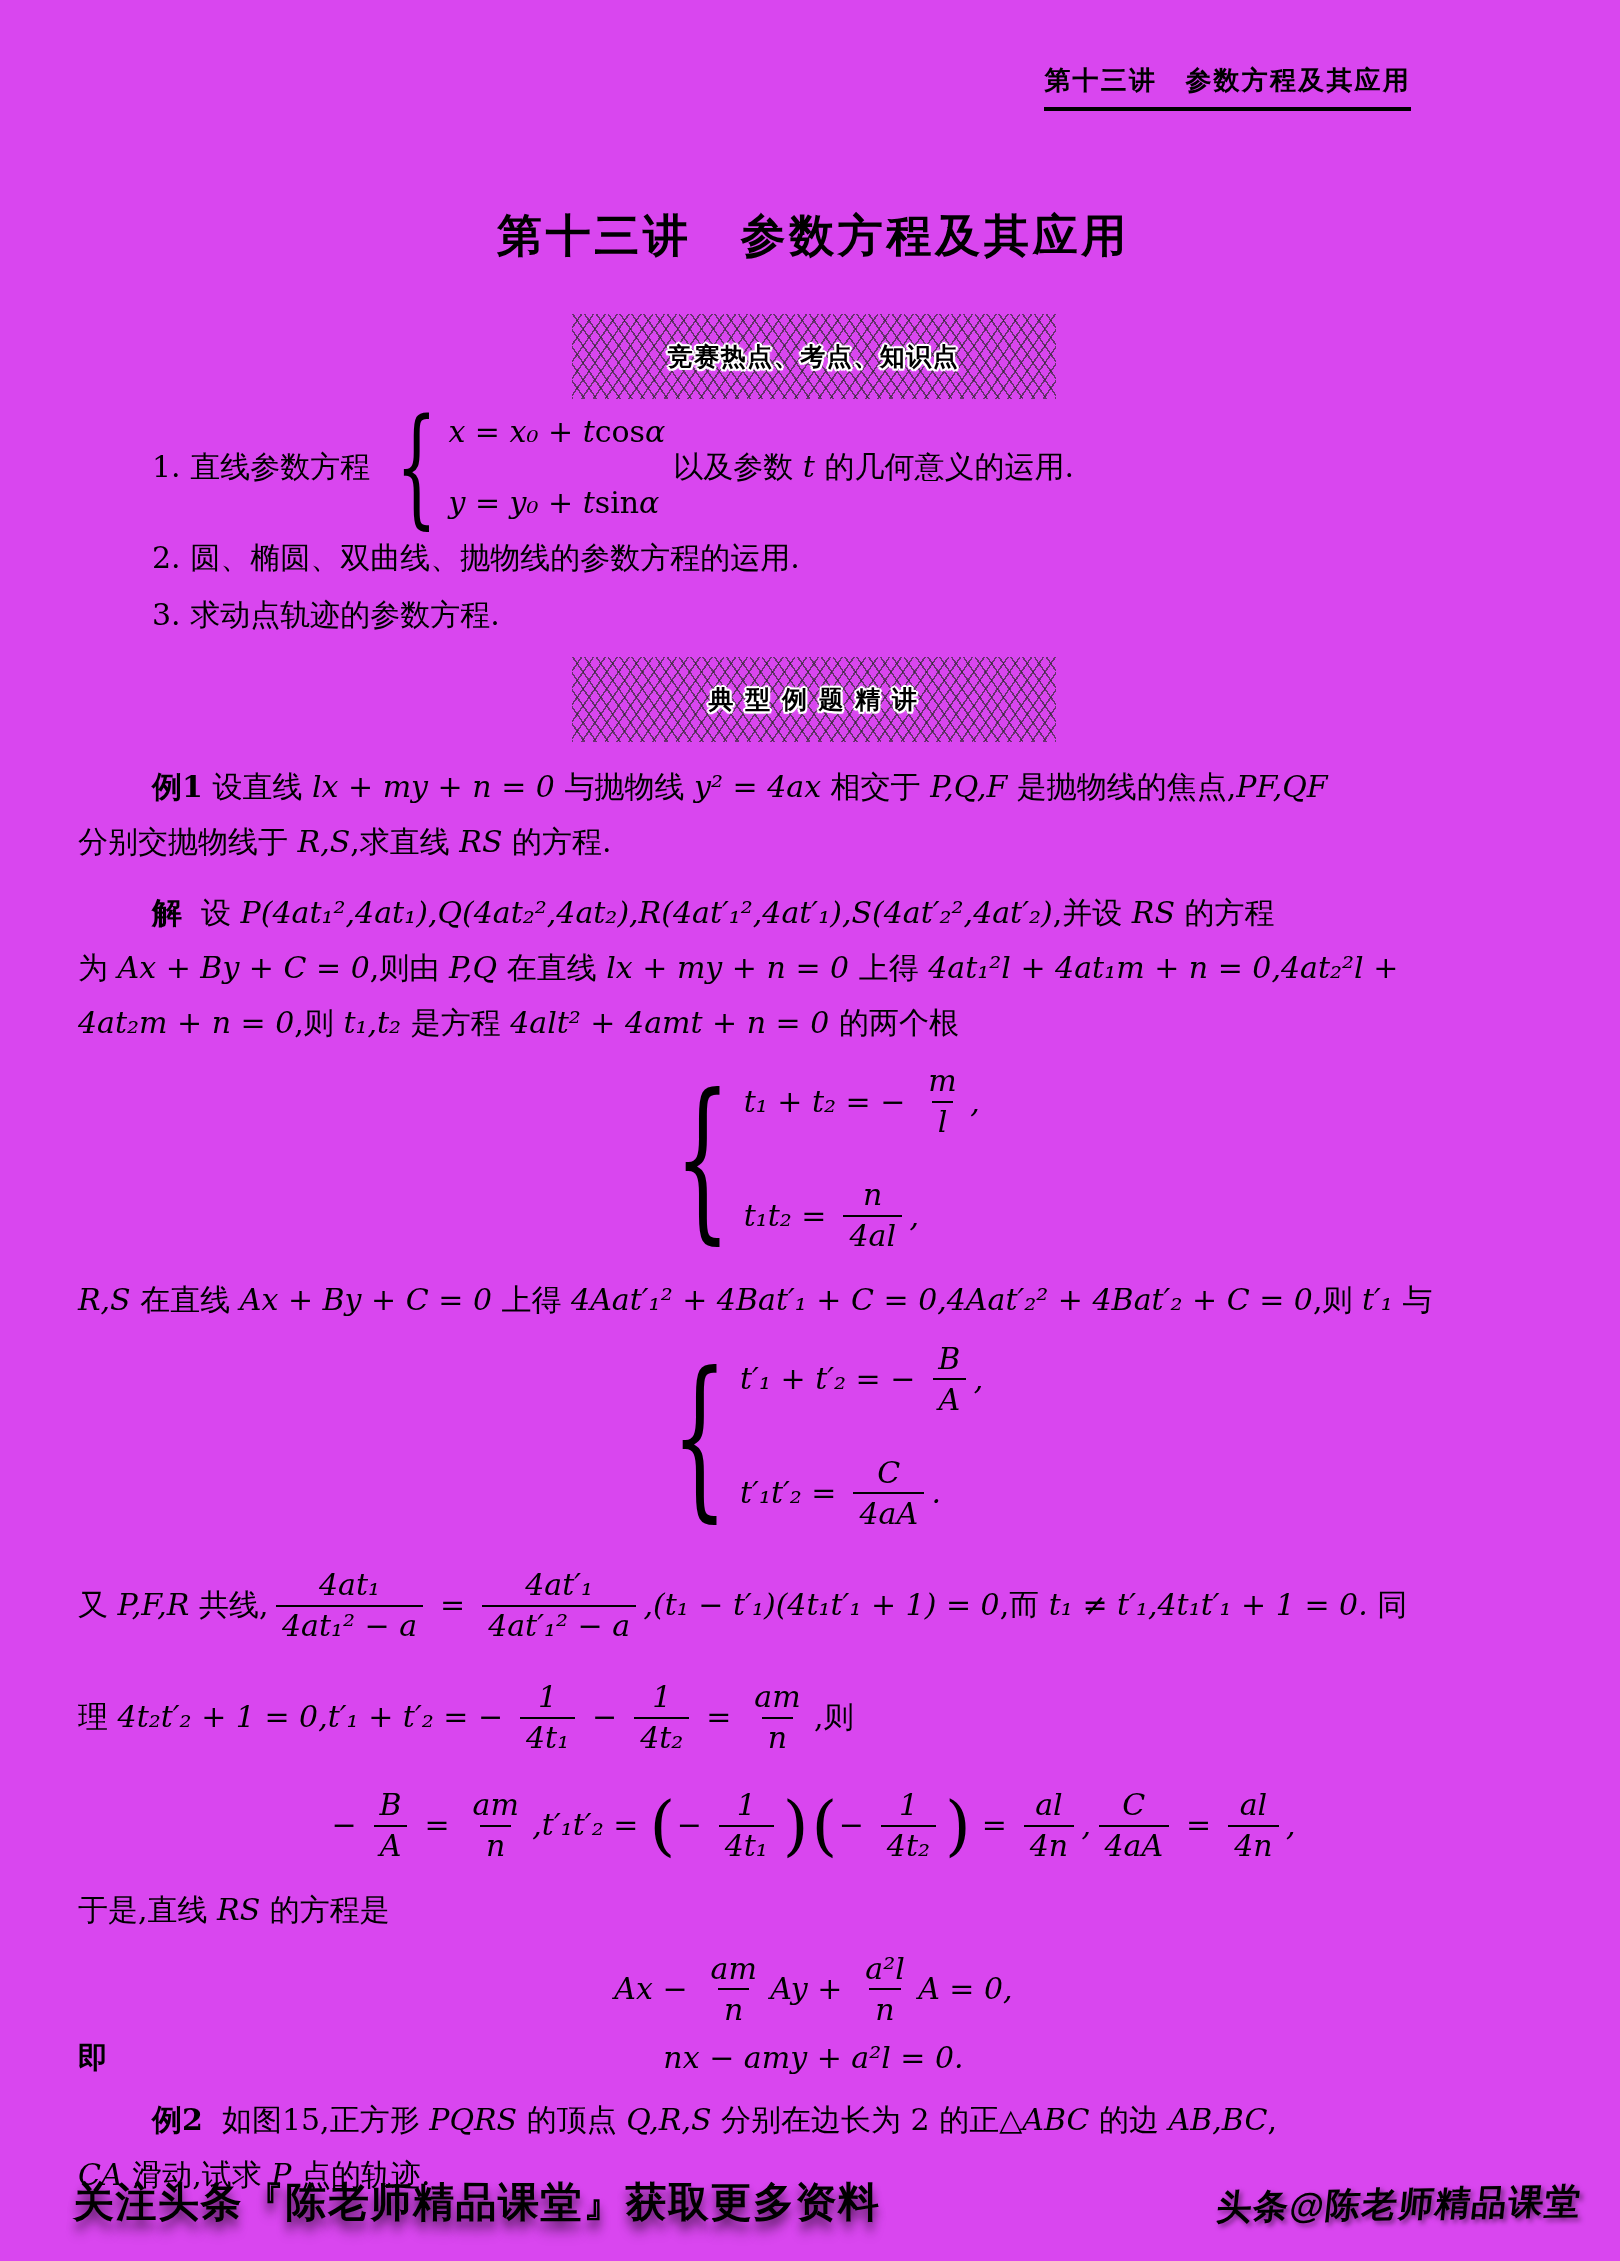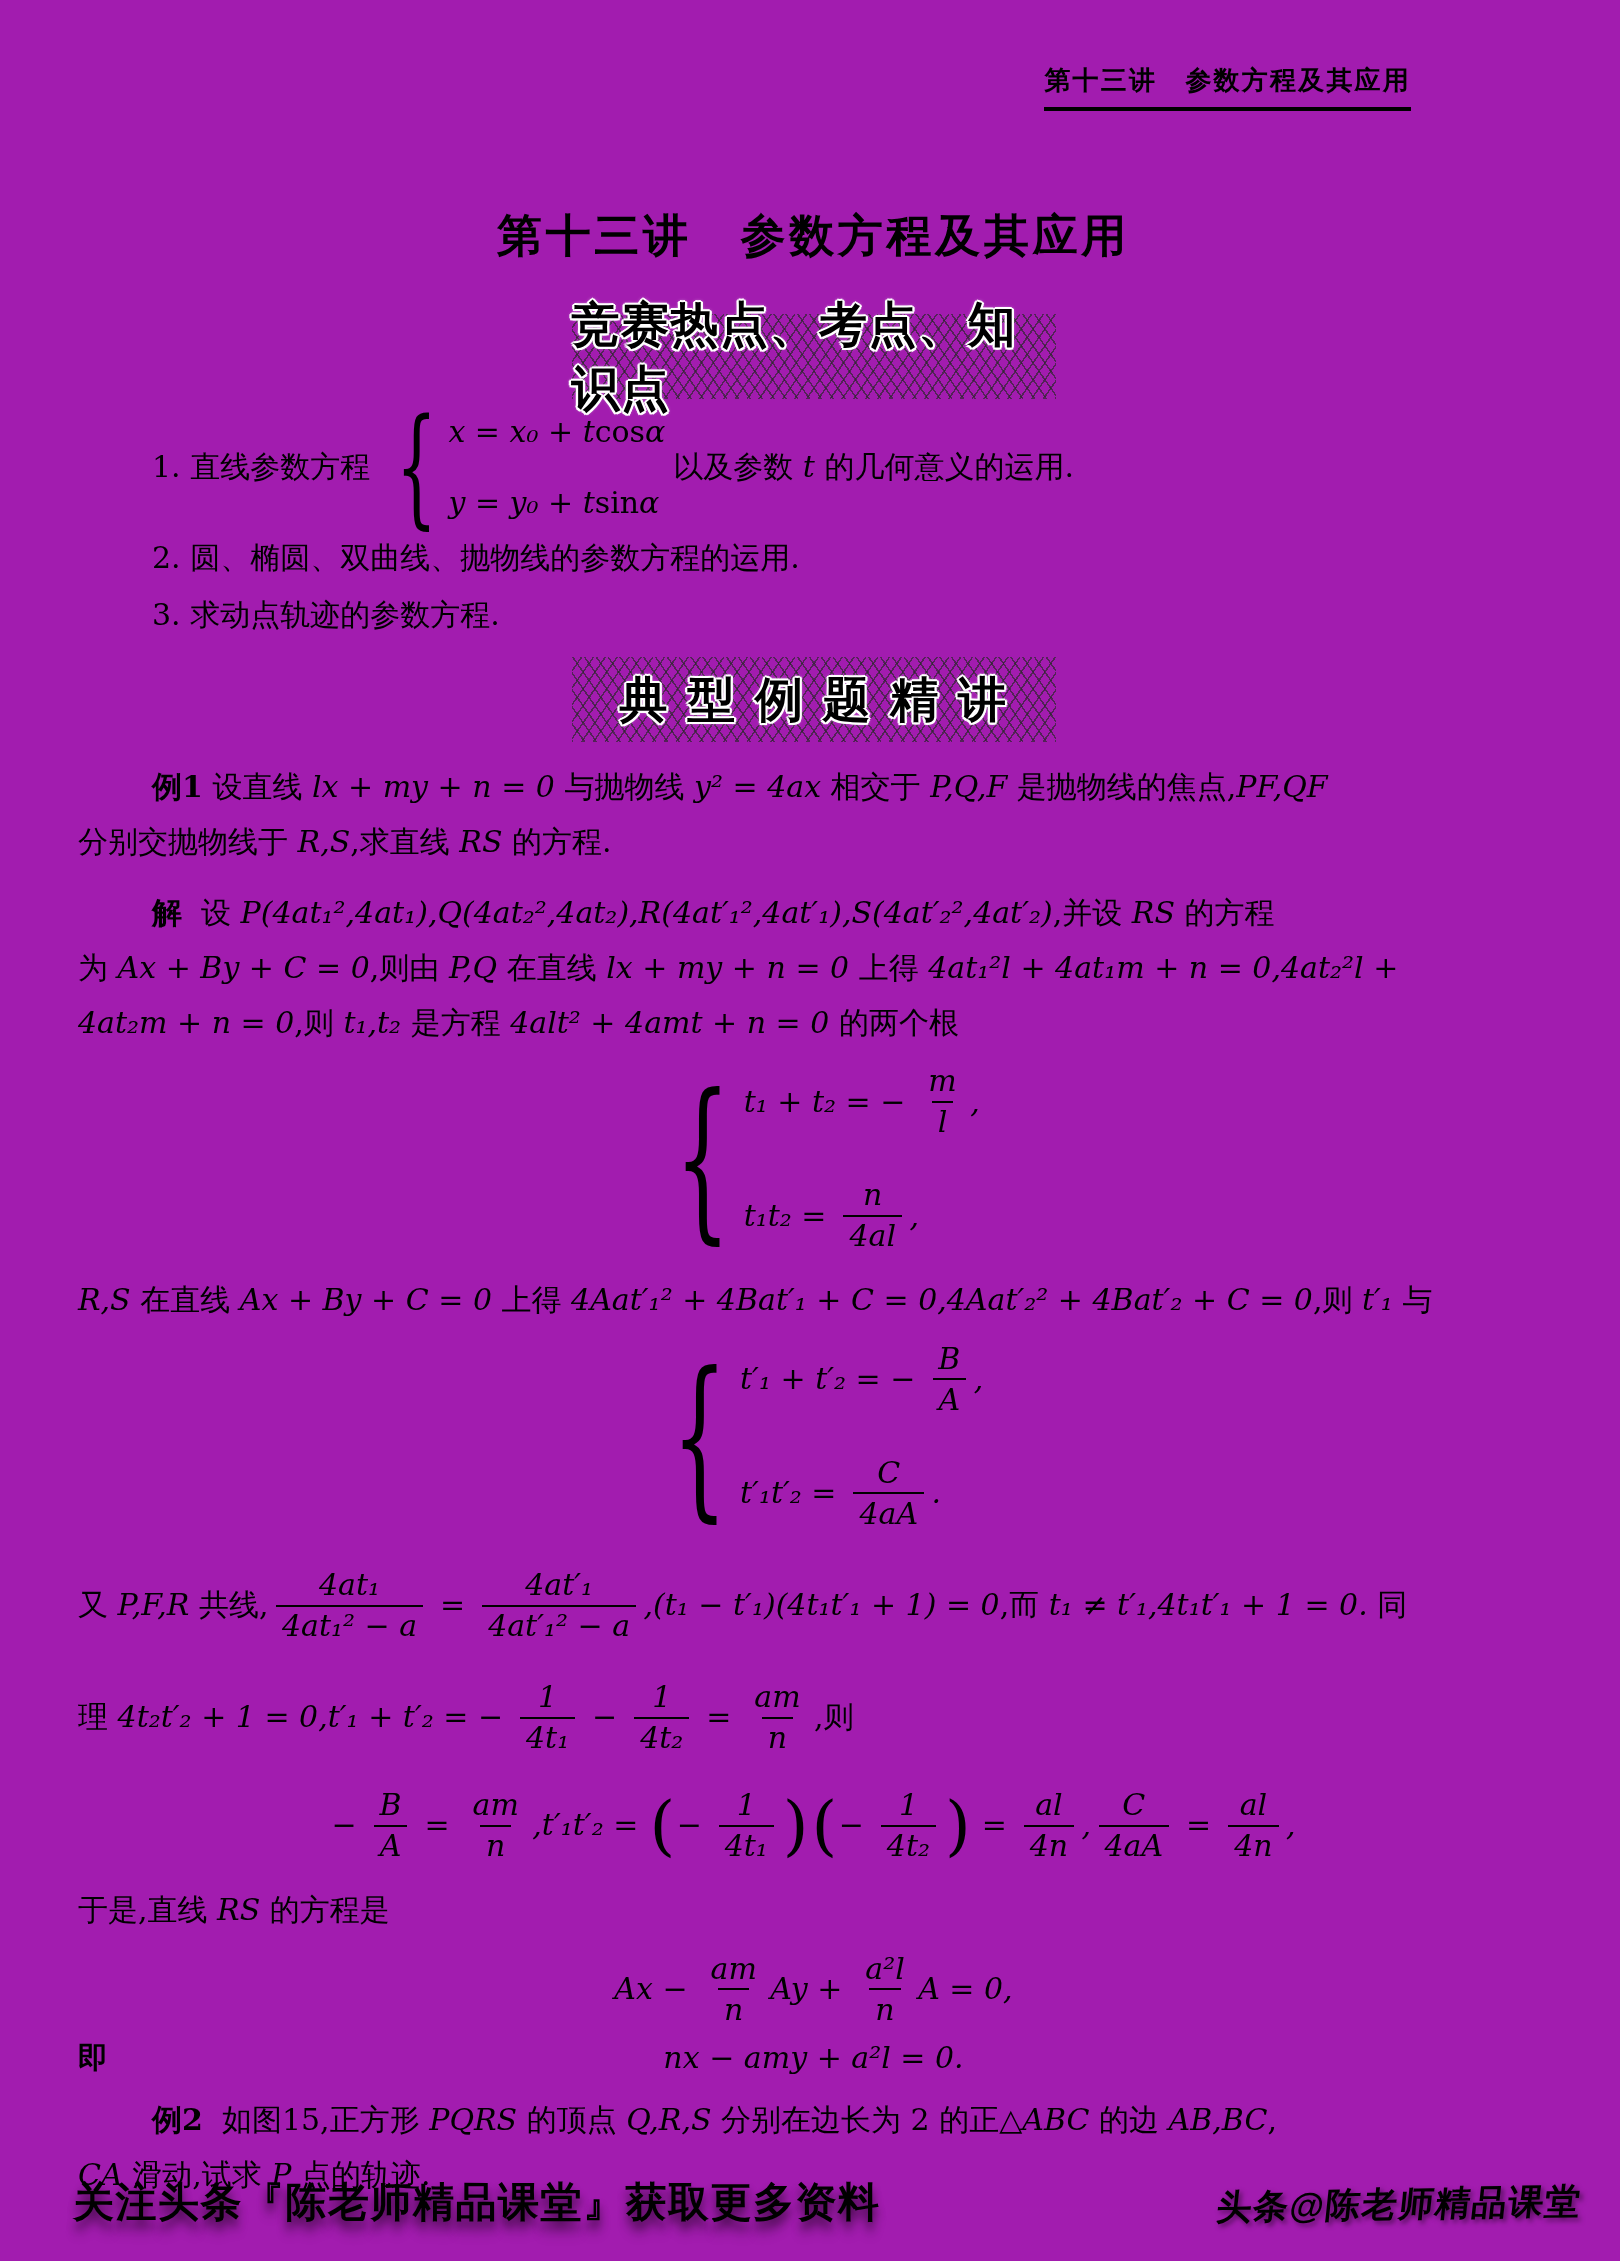--- a/index.html
+++ b/index.html
@@ -1,33 +1,33 @@
 <!DOCTYPE html>
 <html style="font-size:12px"><head>
 <meta charset="utf-8">
 <style>
   html,body{margin:0;padding:0;background:#e8e8e8;}
-  .page{position:relative;width:1620px;height:2261px;background:#a21caf;color:#000;
+  .page{position:relative;width:1620px;height:2261px;background:#d946ef;color:#000;
         font-family:"DejaVu Serif","Liberation Serif",serif;font-size:30px;overflow:hidden;margin:0 auto;}
   .content{padding:0 71px 0 78px;}
 
   
   .header-row{padding-top:61px;text-align:right;padding-right:138px;}
   .header-text{display:inline-block;font-weight:bold;font-size:26px;letter-spacing:2.2px;
                border-bottom:4.5px solid #000;padding-bottom:9px;}
 
   
   .main-title{margin:95px 0 0 0;text-align:center;font-size:45px;font-weight:bold;letter-spacing:3.7px;}
 
   
   .banner{width:484px;height:85px;margin:48px auto 0 auto;display:flex;align-items:center;justify-content:center;
     background-image:
       repeating-linear-gradient(55deg, rgba(40,40,40,.65) 0 1.5px, transparent 1.5px 9.7px),
       repeating-linear-gradient(-55deg, rgba(40,40,40,.65) 0 1.5px, transparent 1.5px 9.7px);}
-  .banner-text{font-size:48px;font-weight:bold;letter-spacing:1.5px;
+  .banner-text{font-size:25px;font-weight:bold;letter-spacing:1.5px;
     text-shadow:0 0 4.5px #fff,1.5px 1.5px 0 #fff,-1.5px -1.5px 0 #fff,1.5px -1.5px 0 #fff,-1.5px 1.5px 0 #fff,
                 2.2px 0 0 #fff,-2.2px 0 0 #fff,0 2.2px 0 #fff,0 -2.2px 0 #fff;}
   .banner2{margin-top:19.4px;}
 
   
   .kn-item1{display:flex;align-items:center;margin-top:9px;padding-left:74px;}
   .knrows{display:flex;flex-direction:column;row-gap:38px;}
   .knrow{line-height:1.1;display:flex;align-items:center;}
   .kn-tail{margin-left:8px;text-align:right;}
   .kn-item{margin-top:10.4px;padding-left:74px;line-height:46px;}

